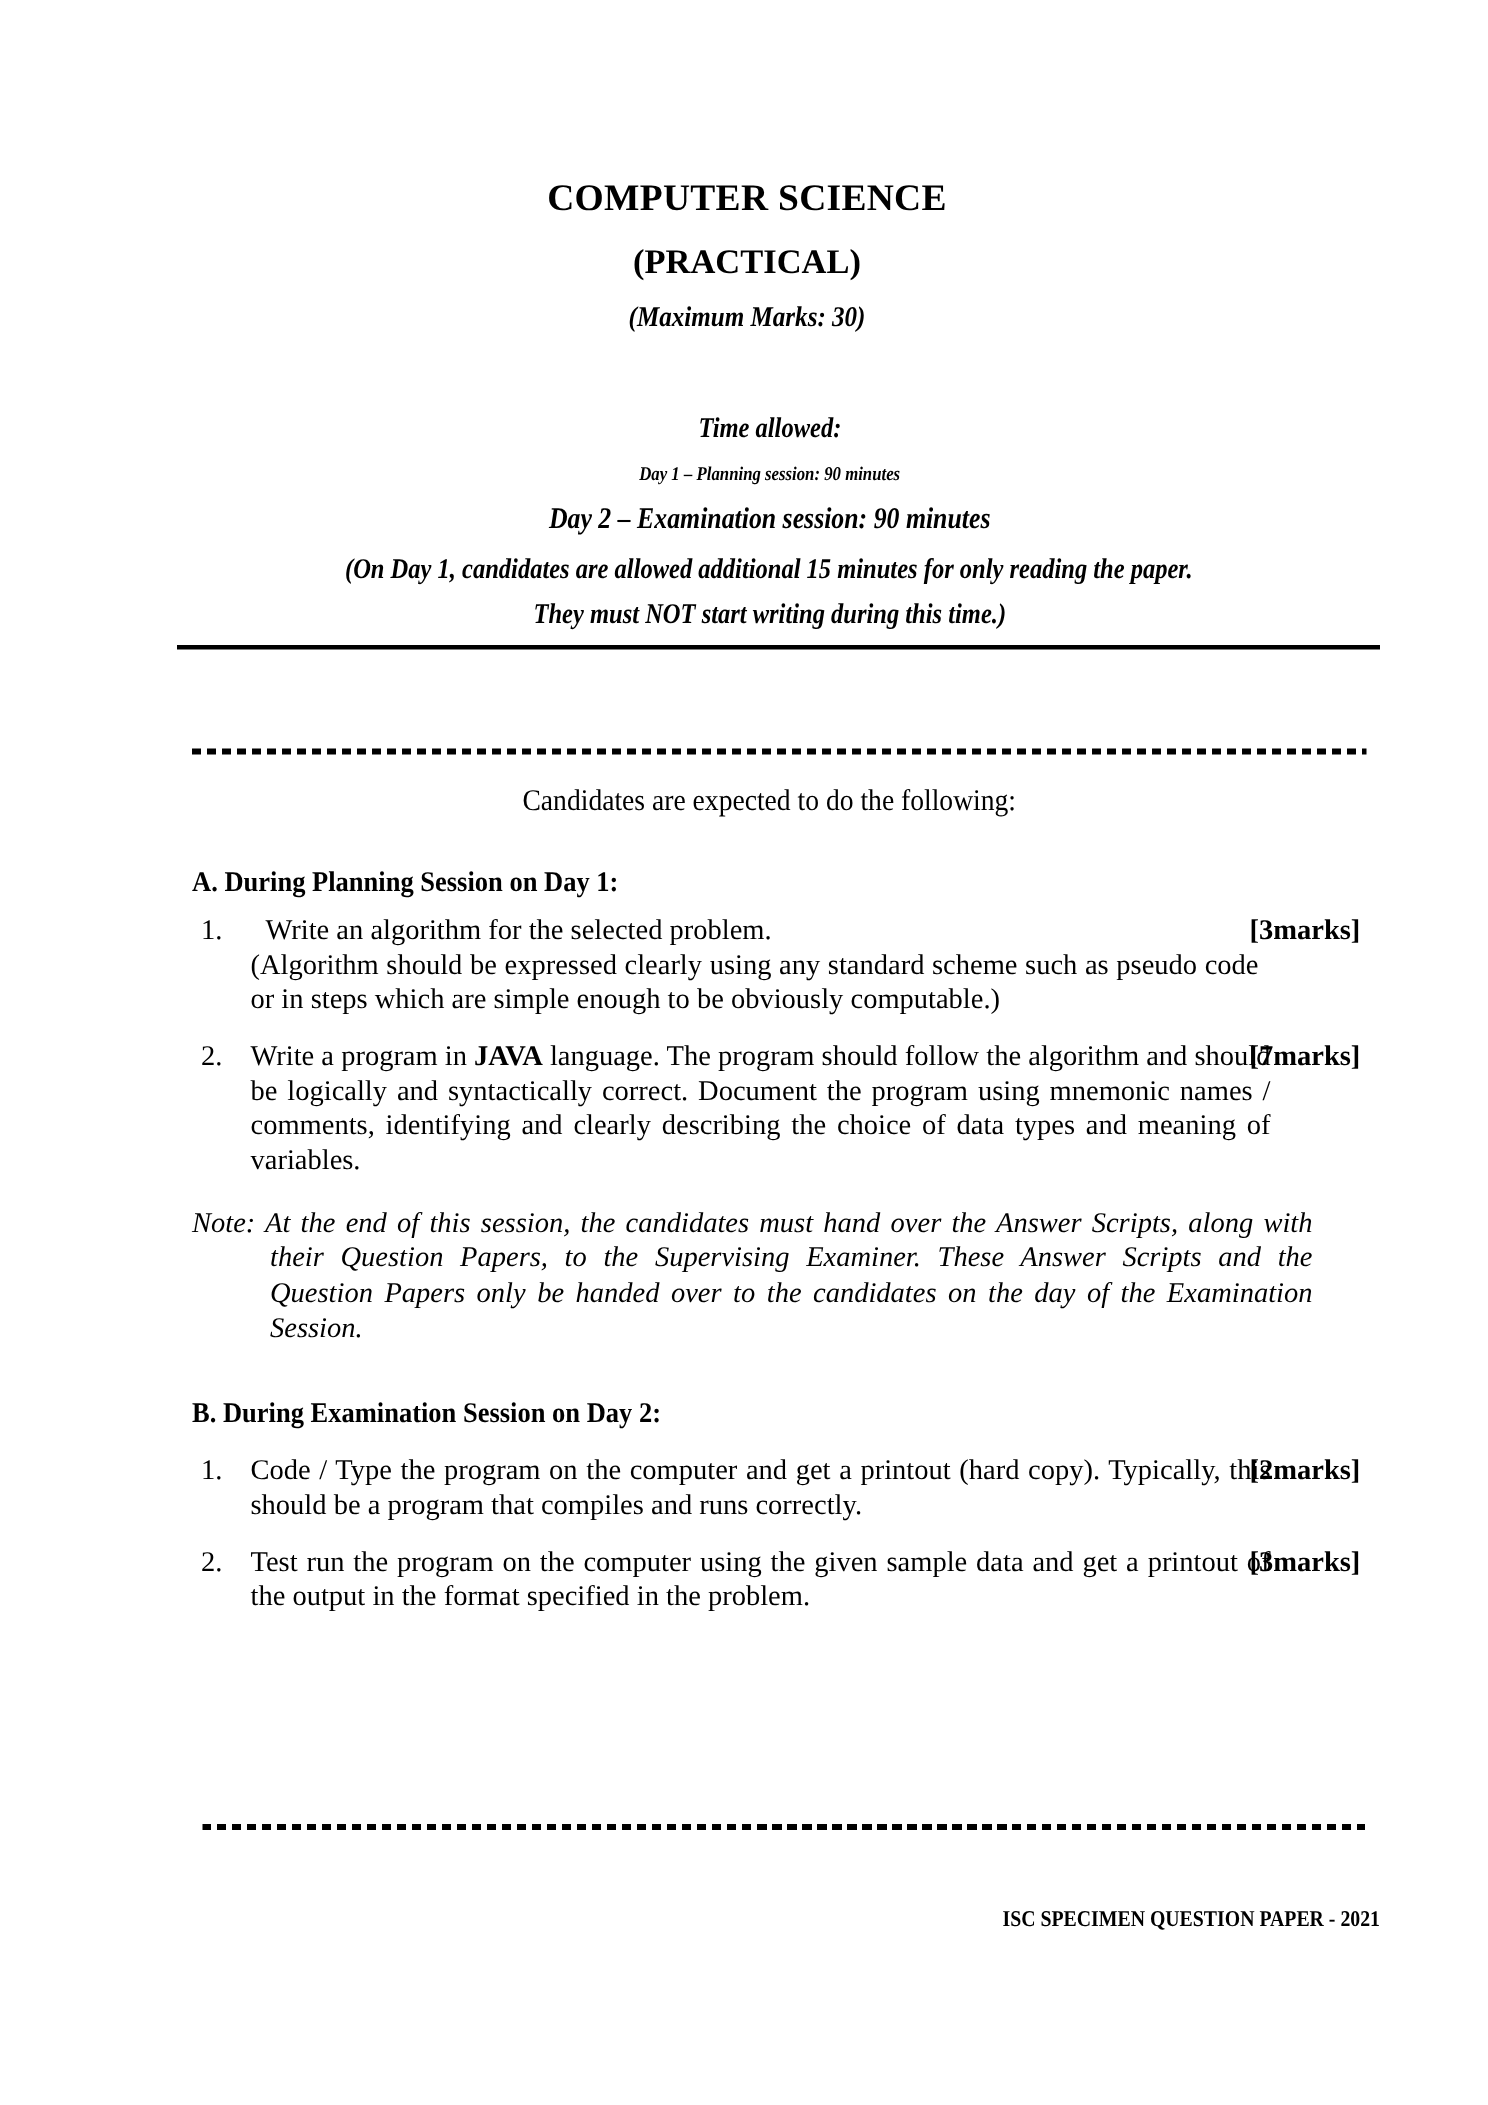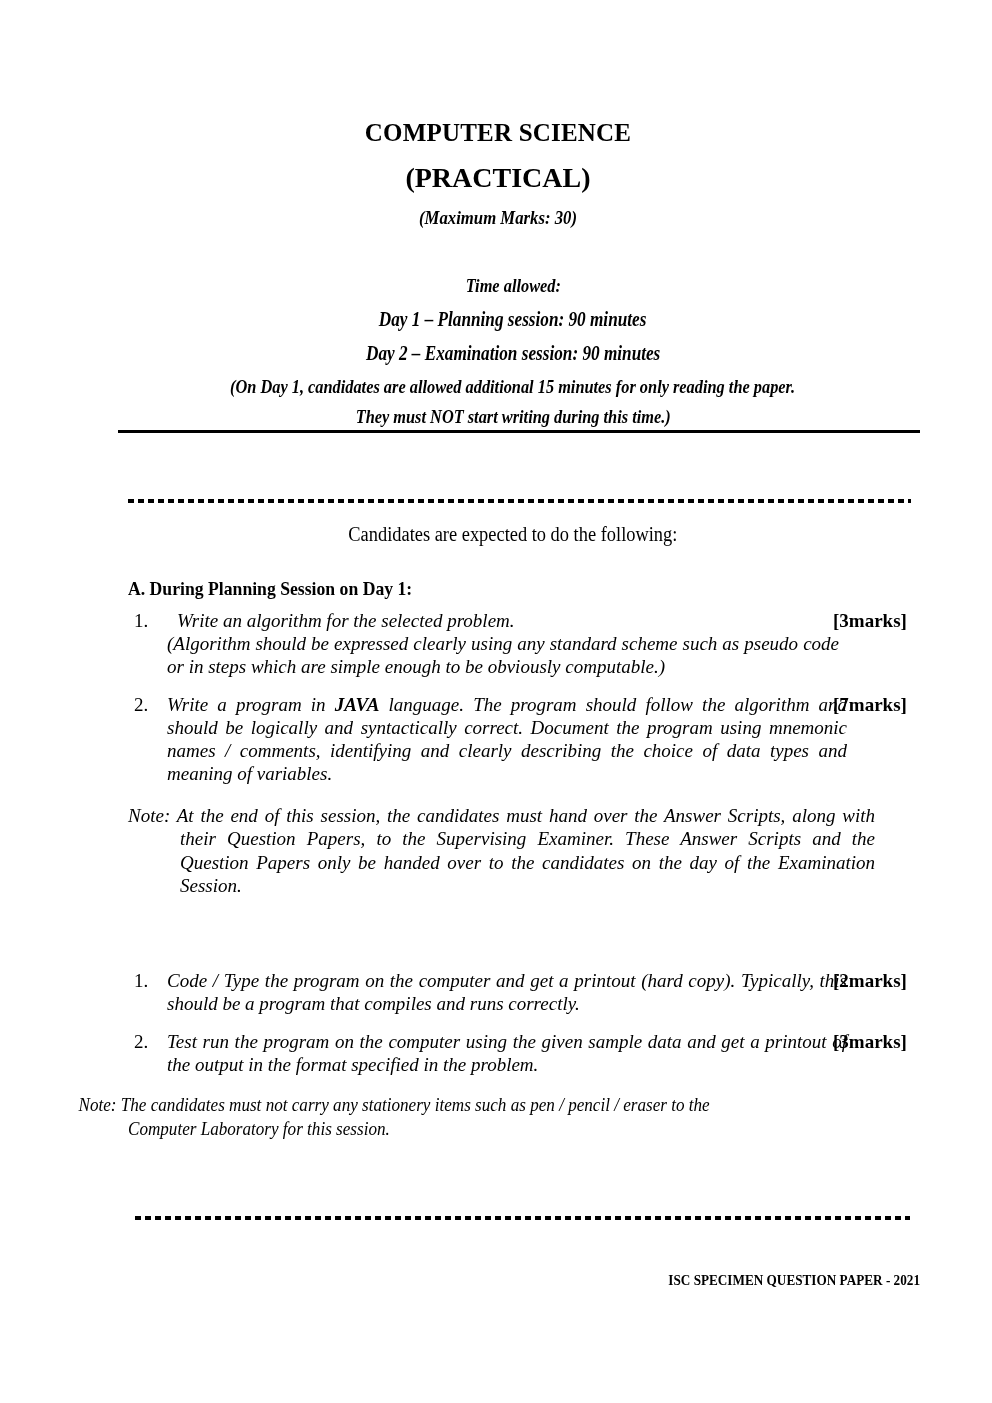--- a/index.html
+++ b/index.html
@@ -38,21 +38,21 @@
     line-height: 1.18;
     margin: 0 0 13px 0;
   }
   .doc-paper {
     font-size: 23px;
     font-weight: bold;
     line-height: 1.18;
     margin: 0 0 13px 0;
   }
   .doc-practical {
-    font-size: 28px;
+    font-size: 23px;
     font-weight: bold;
     line-height: 1.18;
     margin: 0 0 13px 0;
   }
   .doc-maxmarks {
     font-size: 19px;
     font-weight: bold;
     font-style: italic;
     font-stretch: condensed;
     font-family: "Liberation Serif", "DejaVu Serif", serif;
@@ -73,21 +73,21 @@
     font-style: italic;
   }
   .time-line {
     display: block;
     line-height: 1.0;
     margin-bottom: 14px;
     white-space: nowrap;
   }
   .tl-inner { display: inline-block; transform: scaleX(0.86); transform-origin: center; }
   .time-line.t1 { font-size: 19px; }
-  .time-line.t2 { font-size: 20px; }
+  .time-line.t2 { font-size: 13px; }
   .time-line.t3 { font-size: 20px; }
   .time-line.t4 { font-size: 19px; margin-bottom: 11px; }
   .time-line.t5 { font-size: 19px; margin-bottom: 0; }
 
   
   .solid-rule {
     position: absolute;
     left: 118px;
     top: 430px;
     width: 802px;
@@ -164,21 +164,20 @@
     width: 26px;
     text-align: left;
     font-size: 19px;
   }
   .item .body {
     margin-left: 39px;
     width: 680px;
     font-size: 19px;
     line-height: 1.21;
     text-align: justify;
-    font-style: italic;
   }
   .item .body p { margin: 0; }
   .item .body p.just { text-align: justify; text-align-last: left; }
   .item .marks {
     position: absolute;
     left: 705px;
     top: 0;
     font-size: 19px;
     font-weight: bold;
     white-space: nowrap;
@@ -286,38 +285,36 @@
     <div class="body">
       <p class="just"><span>Write a program in </span><span class="b">JAVA</span><span> language. The program should follow the algorithm and should be logically and syntactically correct. Document the program using mnemonic names / comments, identifying and clearly describing the choice of data types and meaning of variables.</span></p>
     </div>
     <div class="marks">[7marks]</div>
   </div>
 
   <div class="note" id="note-1">
     <div class="note-text"><span>Note:</span> <span>At the end of this session, the candidates must hand over the Answer Scripts, along with their Question Papers, to the Supervising Examiner. These Answer Scripts and the Question Papers only be handed over to the candidates on the day of the Examination Session.</span></div>
   </div>
 
+  <div class="section-heading" id="heading-b"><span class="sh-inner">B. During Examination Session on Day 2:</span></div>
 
   <div class="item" id="item-b1">
     <div class="num">1.</div>
     <div class="body">
       <p class="just">Code / Type the program on the computer and get a printout (hard copy). Typically, this should be a program that compiles and runs correctly.</p>
     </div>
     <div class="marks">[2marks]</div>
   </div>
 
   <div class="item" id="item-b2">
     <div class="num">2.</div>
     <div class="body">
       <p class="just">Test run the program on the computer using the given sample data and get a printout of the output in the format specified in the problem.</p>
     </div>
     <div class="marks">[3marks]</div>
   </div>
 
-  <div class="note" id="note-2">
-    <div class="note-text"><span class="n2-inner"><span>Note:</span> <span>The candidates must not carry any stationery items such as pen / pencil / eraser to the Computer Laboratory for this session.</span></span></div>
-  </div>
 
   <div class="dashed-rule-bottom"></div>
 
   <div class="footer"><span class="f-inner">ISC SPECIMEN QUESTION PAPER - 2021</span></div>
 
 </div>
 
 </body></html>

